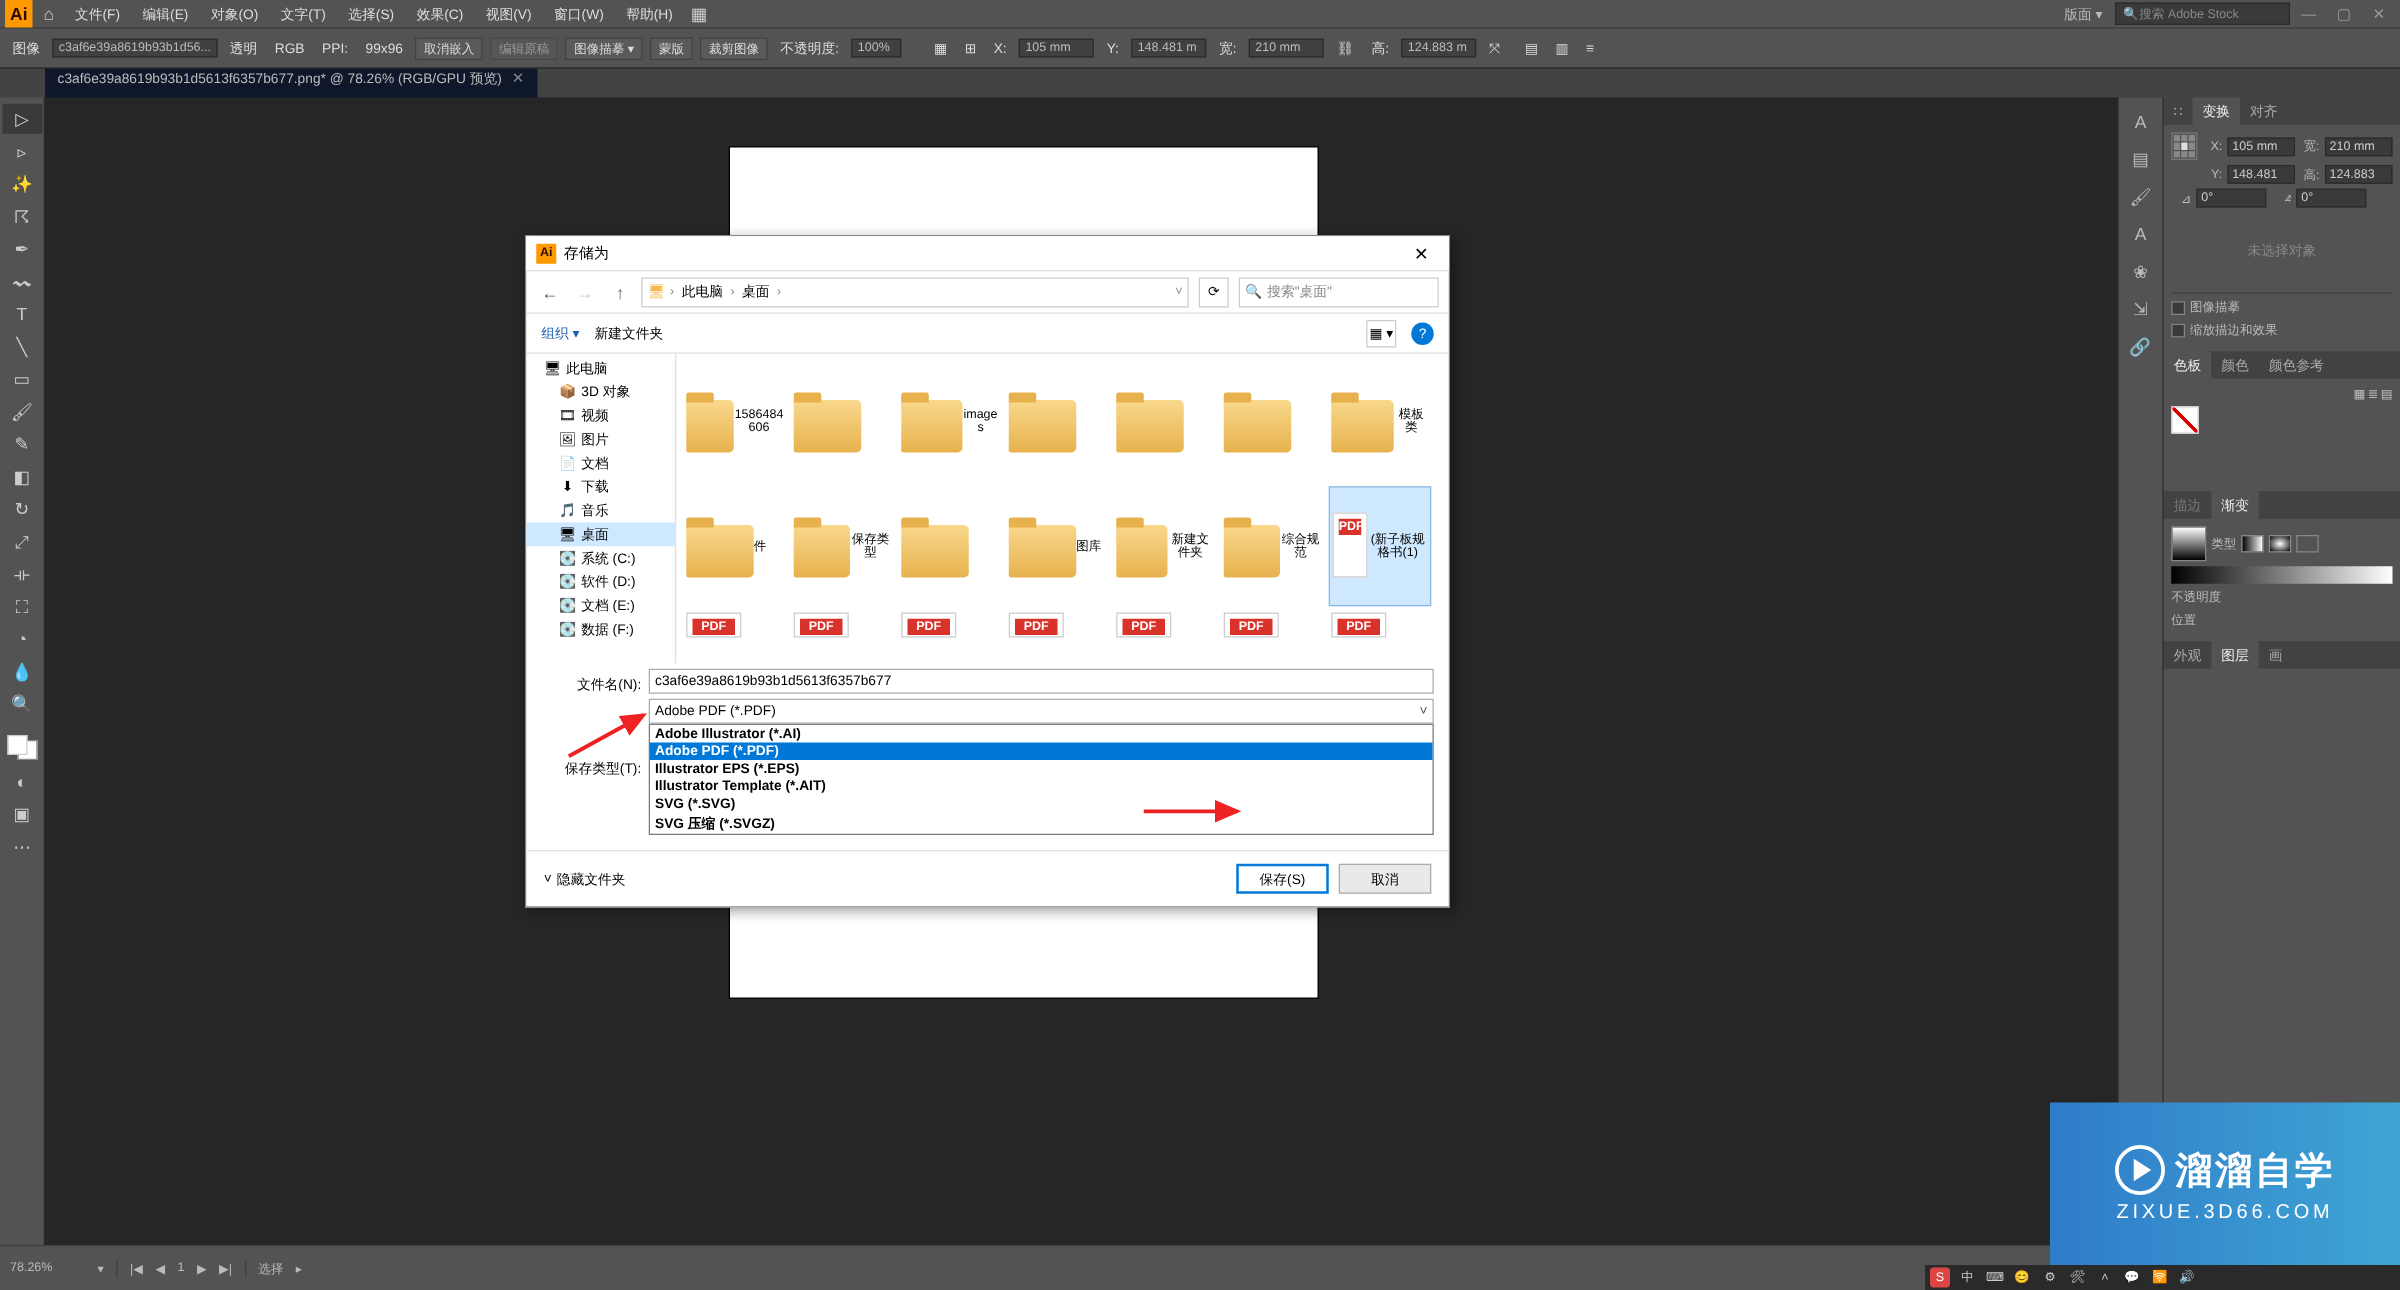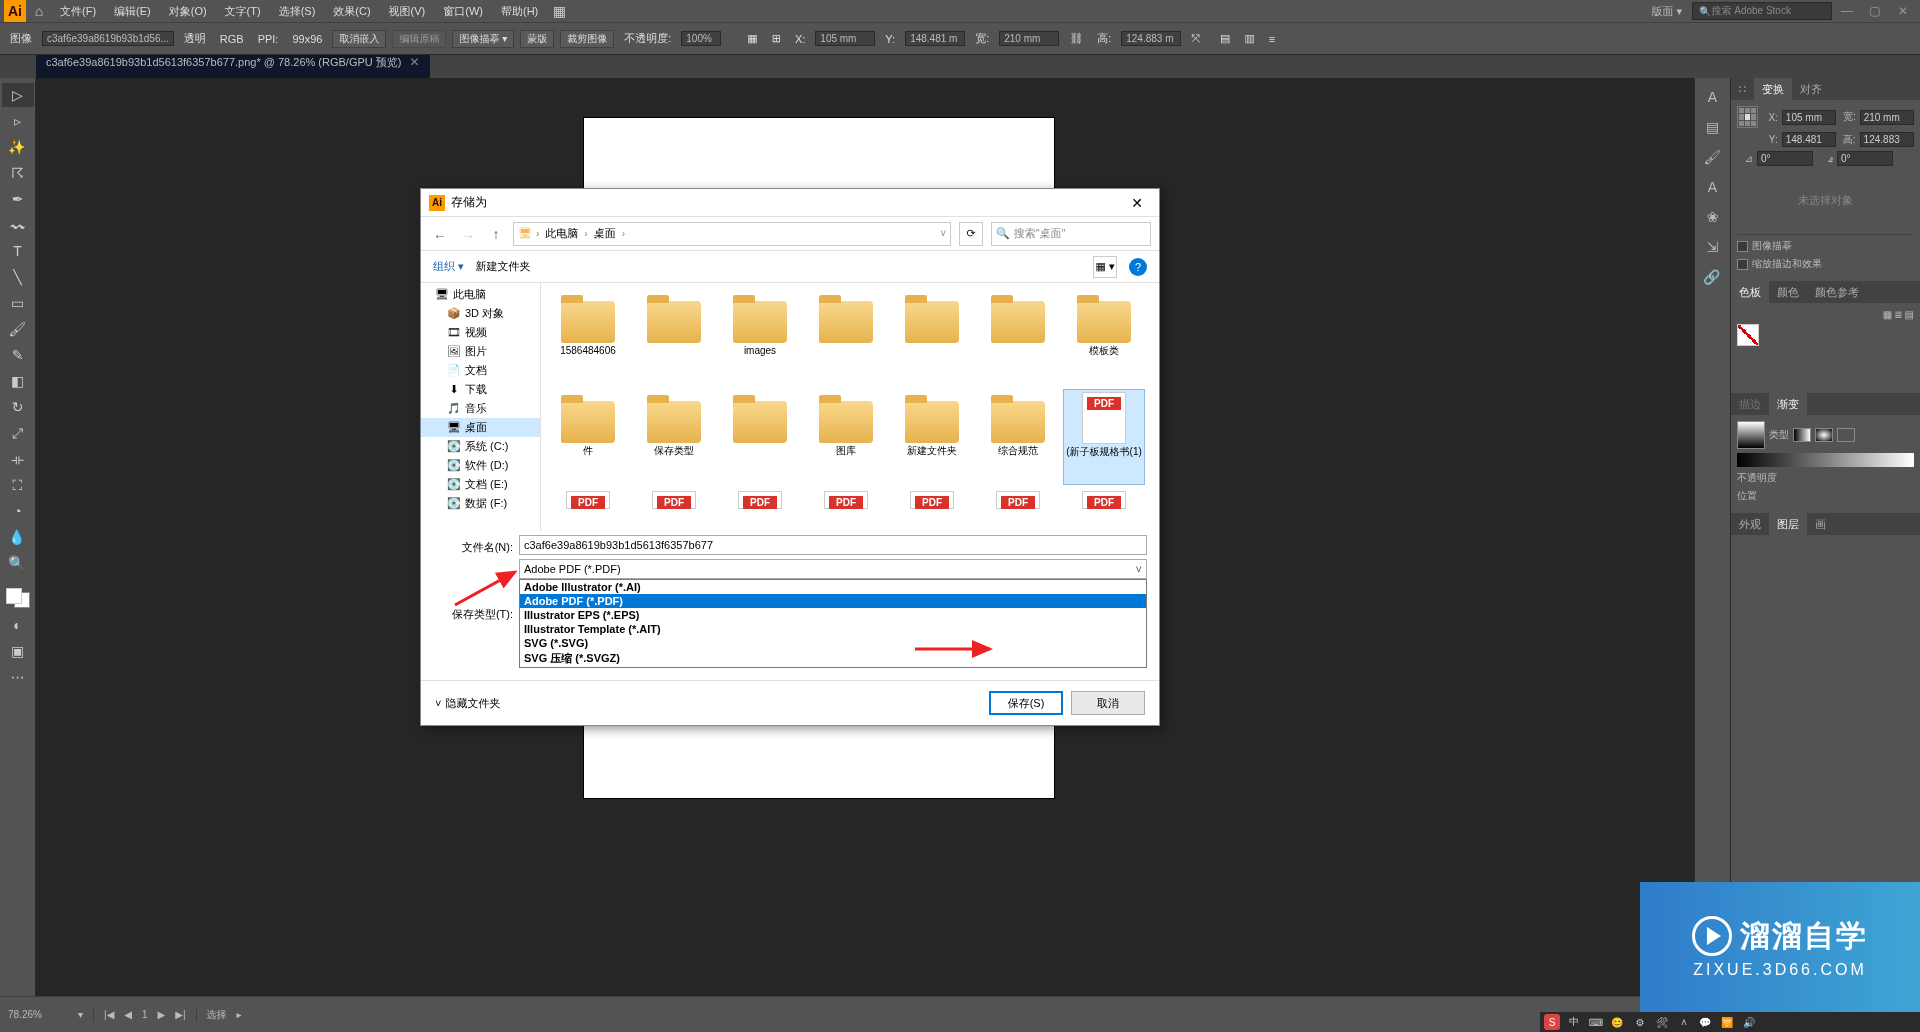--- a/index.html
+++ b/index.html
@@ -87,21 +87,21 @@
 .dlg-toolbar .help-btn { background: #0078d7; color: #fff; border-radius: 50%; border: none; width: 18px; height: 18px; }
 
 .dlg-body { display: flex; height: 248px; }
 .dlg-tree { width: 120px; border-right: 1px solid #e0e0e0; overflow-y: auto; padding: 2px 0; font-size: 11px; }
 .dlg-tree .tnode { display: flex; align-items: center; padding: 2px 4px 2px 14px; gap: 4px; white-space: nowrap; }
 .dlg-tree .tnode.l2 { padding-left: 26px; }
 .dlg-tree .tnode.selected { background: #cde8ff; }
 .dlg-tree .tico { width: 14px; height: 12px; display: flex; align-items: center; justify-content: center; font-size: 11px; }
 
 .dlg-files { flex: 1; overflow: auto; padding: 6px; display: flex; flex-wrap: wrap; align-content: flex-start; gap: 4px; }
-.dlg-files .fitem { width: 82px; height: 96px; display: flex; flex-direction: column; align-items: center; justify-content: flex-start; font-size: 10px; text-align: center; padding: 2px; }
+.dlg-files .fitem { width: 82px; height: 96px; display: flex; flex-direction: row; align-items: center; justify-content: flex-start; font-size: 10px; text-align: center; padding: 2px; }
 .dlg-files .fitem.selected { background: #cde8ff; border: 1px solid #8db8e0; }
 .dlg-files .fic { width: 56px; height: 56px; display: flex; align-items: center; justify-content: center; margin-bottom: 2px; position: relative; }
 .dlg-files .fic.folder { background: linear-gradient(#f9d88c,#e7b24e); border-radius: 2px 4px 4px 2px; width: 54px; height: 42px; margin-top: 10px; }
 .dlg-files .fic.folder::before { content:""; position:absolute; top:-6px; left:0; width:22px; height:8px; background:#e7b24e; border-radius:2px 2px 0 0; }
 .dlg-files .fic.pdf { background: #fff; border: 1px solid #ccc; width: 44px; height: 52px; }
 .dlg-files .fic.pdf::before { content:"PDF"; position:absolute; top:4px; left:4px; right:4px; background:#d8322b; color:#fff; font-size:10px; font-weight:bold; padding:1px 0; }
 .dlg-files .flabel { line-height: 1.1; word-break: break-all; }
 
 .dlg-fn { padding: 4px 12px; display: flex; align-items: flex-end; gap: 6px; font-size: 11px; }
 .dlg-fn label { width: 80px; text-align: right; }

